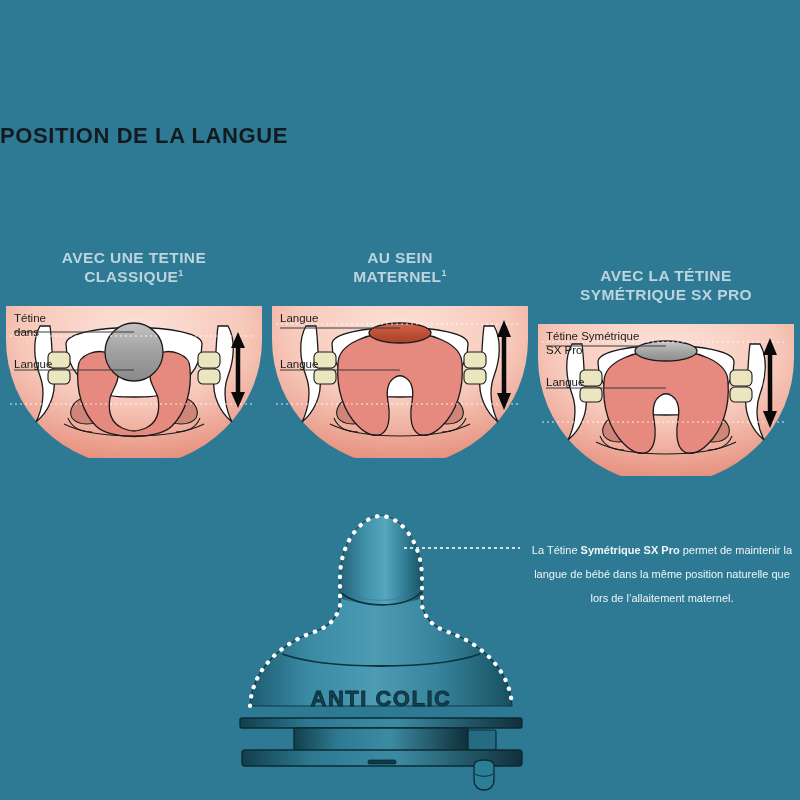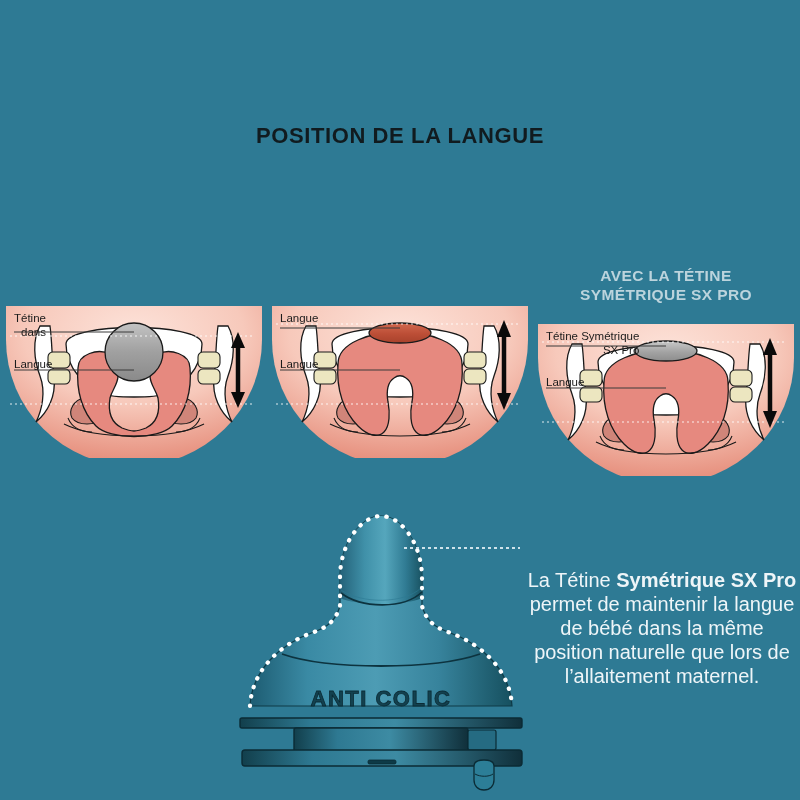--- a/index.html
+++ b/index.html
@@ -14,21 +14,21 @@
     overflow: hidden;
     position: relative;
   }
 
   
   #main-title {
     position: absolute;
     top: 123px;
     left: 0;
     width: 800px;
-    text-align: center;
+    text-align: left;
     color: #111b1f;
     font-size: 22px;
     font-weight: bold;
     letter-spacing: 0.6px;
   }
 
   
   #panels {
     position: absolute;
     top: 248px;
@@ -63,21 +63,20 @@
     vertical-align: super;
     line-height: 0;
   }
 
   .diagram-wrap {
     position: absolute;
     top: 58px;
     left: 0;
     width: 256px;
     height: 152px;
-    text-align: right;
   }
   .diagram-wrap svg {
     display: block;
   }
 
   
   .diagram-label {
     position: absolute;
     color: #1b1b1b;
     font-size: 11.5px;
@@ -93,25 +92,25 @@
     position: absolute;
     top: 494px;
     left: 228px;
     width: 306px;
     height: 305px;
   }
 
   
   #caption {
     position: absolute;
-    top: 568px;
+    top: 538px;
     left: 524px;
     width: 276px;
     color: #eef5f8;
-    font-size: 20px;
+    font-size: 11px;
     line-height: 24px;
     text-align: center;
   }
   #caption .strong { font-weight: bold; }
 
   #caption-connector {
     position: absolute;
     top: 547px;
     left: 404px;
     width: 116px;
@@ -122,20 +121,24 @@
   }
 </style>
 </head>
 <body>
 
 <div id="main-title">POSITION DE LA LANGUE</div>
 
 <div id="panels">
 
   <div class="panel panel-classique">
+    <div class="panel-title">
+      <span>AVEC UNE TETINE</span><br>
+      <span>CLASSIQUE</span><sup>1</sup>
+    </div>
 
     <div class="diagram-wrap">
       <svg width="256" height="152" viewBox="0 0 256 152" xmlns="http://www.w3.org/2000/svg">
         <defs>
           <radialGradient id="mouthgrad1" cx="50%" cy="18%" r="78%">
             <stop offset="0%" stop-color="#fde3da"></stop>
             <stop offset="55%" stop-color="#f7c9bb"></stop>
             <stop offset="100%" stop-color="#e79280"></stop>
           </radialGradient>
           <clipPath id="clip1">
@@ -199,20 +202,24 @@
 
       <div class="diagram-label lbl-top">
         <span>Tétine</span><br>
         <span>dans</span>
       </div>
       <div class="diagram-label lbl-bot">Langue</div>
     </div>
   </div>
 
   <div class="panel panel-sein">
+    <div class="panel-title">
+      <span>AU SEIN</span><br>
+      <span>MATERNEL</span><sup>1</sup>
+    </div>
 
     <div class="diagram-wrap">
       <svg width="256" height="152" viewBox="0 0 256 152" xmlns="http://www.w3.org/2000/svg">
         <defs>
           <radialGradient id="mouthgrad2" cx="50%" cy="18%" r="78%">
             <stop offset="0%" stop-color="#fde3da"></stop>
             <stop offset="55%" stop-color="#f7c9bb"></stop>
             <stop offset="100%" stop-color="#e79280"></stop>
           </radialGradient>
           <clipPath id="clip2">

